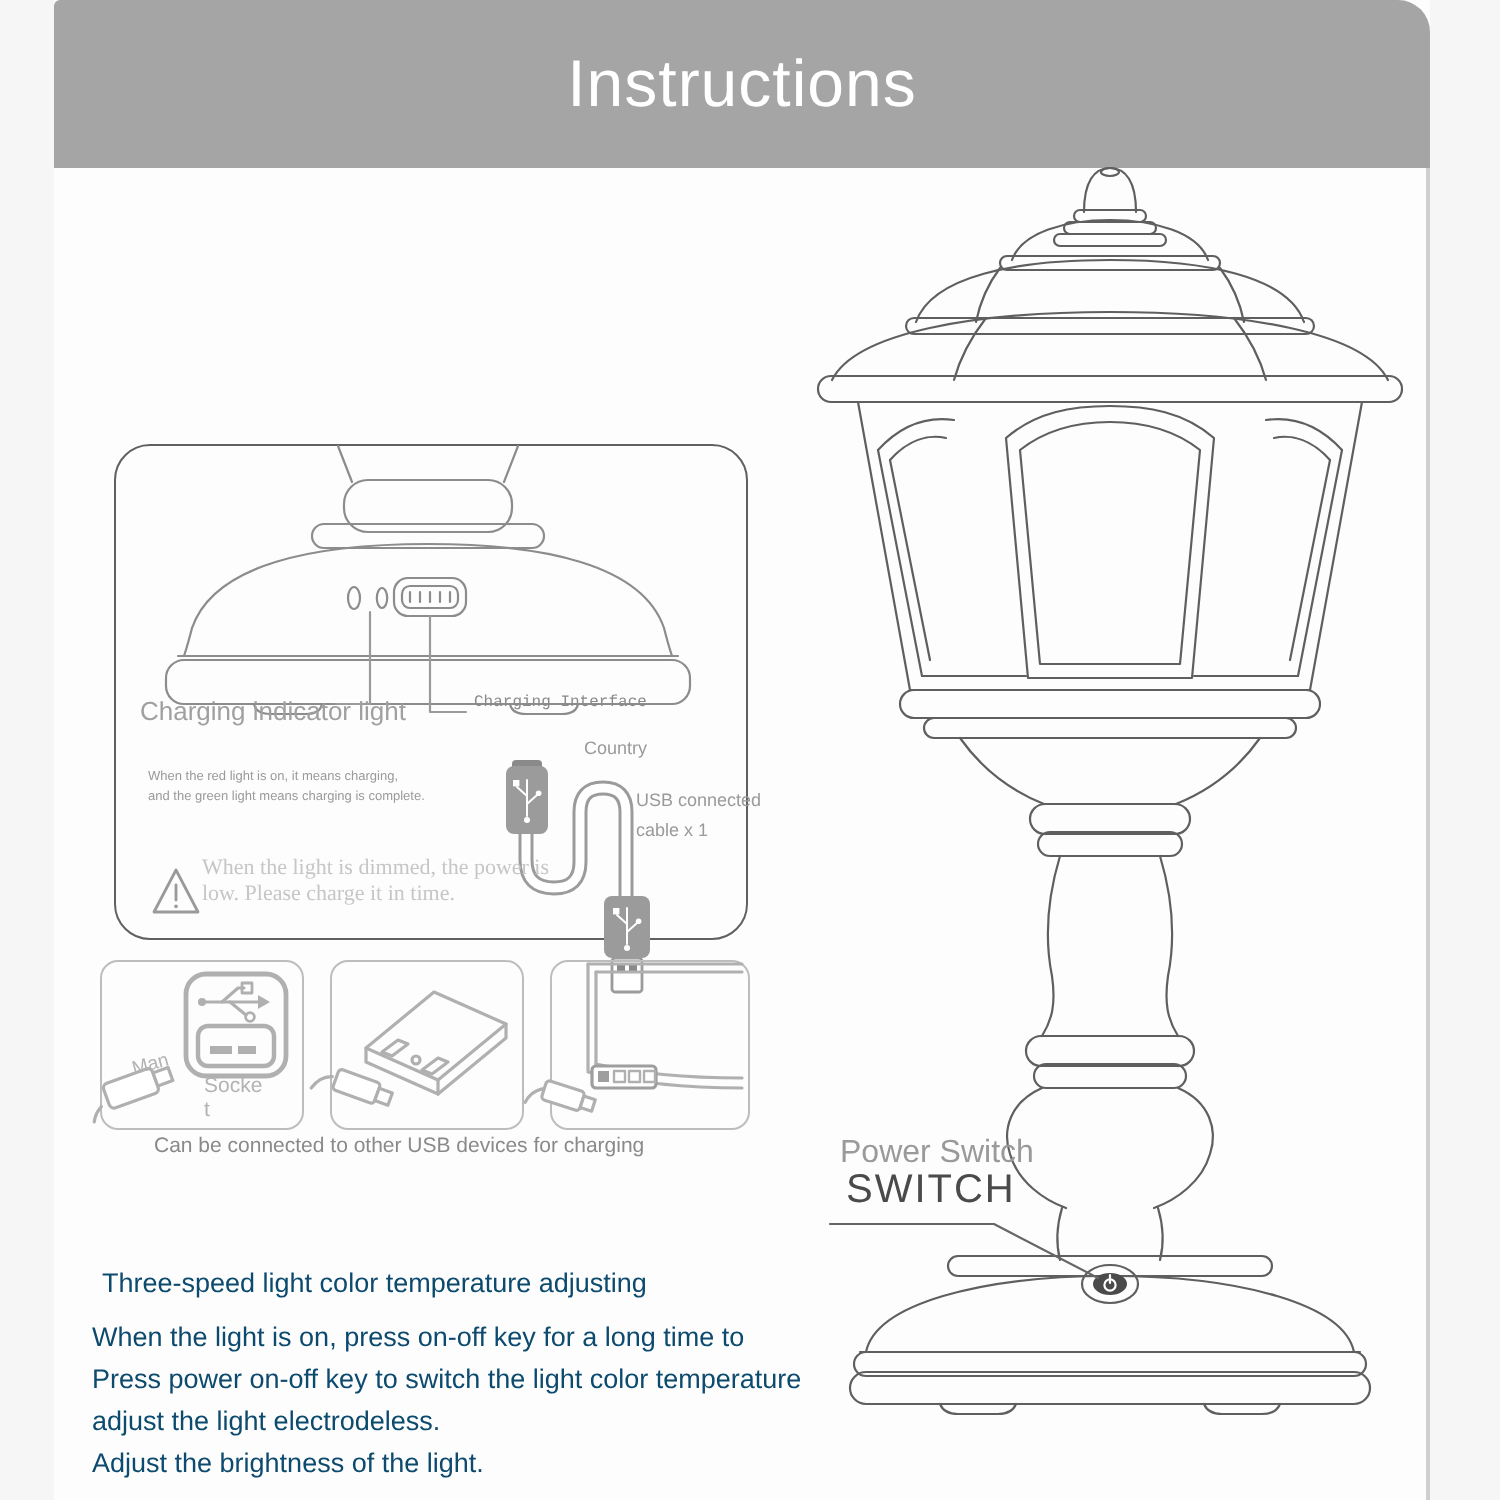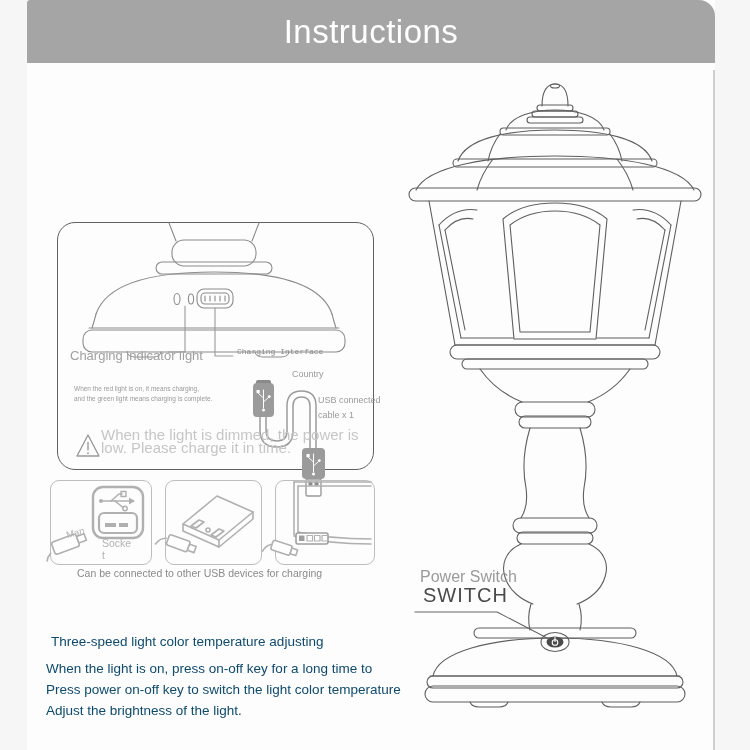--- a/index.html
+++ b/index.html
@@ -5,35 +5,35 @@
   html,body{margin:0;padding:0;background:#eee;}
   #page{
     position:relative;width:750px;height:750px;overflow:hidden;
     background:#f6f6f6;
     font-family:"Liberation Sans","DejaVu Sans",sans-serif;
   }
   .abs{position:absolute;}
   #content-bg{left:27px;top:0;width:688px;height:750px;background:#fdfdfd;}
   #right-edge{left:713px;top:70px;width:2px;height:680px;background:#cfcfcf;}
   #header{
-    left:27px;top:0;width:688px;height:63px;background:#a5a5a5;
+    left:27px;top:0;width:688px;height:84px;background:#a5a5a5;
     border-radius:3px 16px 0 0;display:flex;align-items:center;justify-content:center;
   }
   #header .title{color:#fff;font-size:33px;letter-spacing:.5px;}
   
   #detail-box{
     left:57px;top:222px;width:315px;height:246px;
     border:1.3px solid #606060;border-radius:18px;background:transparent;
   }
   svg{display:block;overflow:visible;}
   .t{position:absolute;white-space:nowrap;}
   .indicator-lbl{left:70px;top:348px;font-size:13px;color:#a0a0a0;}
   .interface-lbl{left:237px;top:347px;font-size:8px;color:#8a8a8a;font-family:Liberation Mono, monospace;}
   .note{left:74px;top:384px;font-size:6.5px;line-height:9.5px;color:#9a9a9a;}
-  .warn{left:101px;top:428px;font-size:15px;line-height:13px;color:#c6c6c6;}
+  .warn{left:101px;top:428px;font-size:11px;line-height:13px;color:#c6c6c6;font-family:Liberation Serif, serif;}
   .country{left:249px;top:369px;font-size:9px;color:#9a9a9a;margin-left:43px;}
   .cable-lbl{left:318px;top:393px;font-size:9px;line-height:15px;color:#9a9a9a;}
   
   .icon-box{border:1px solid #bdbdbd;border-radius:9px;background:transparent;}
   #box1{left:50px;top:480px;width:100px;height:83px;}
   #box2{left:165px;top:480px;width:95px;height:83px;}
   #box3{left:275px;top:480px;width:98px;height:83px;}
   .man-lbl{left:66px;top:527px;font-size:9.5px;color:#b2b2b2;transform:rotate(-15deg);}
   .socket-lbl{left:102px;top:537px;width:31px;font-size:10.5px;line-height:12px;
               color:#b2b2b2;word-break:break-all;white-space:normal;}
@@ -285,15 +285,16 @@
   <span class="t socket-lbl">Socket</span>
   <span class="t caption">Can be connected to other USB devices for charging</span>
 
   <span class="t power-switch">Power Switch</span>
   <span class="t switch">SWITCH</span>
 
   <div class="abs" id="instructions">
     <div class="line1">Three-speed light color temperature adjusting</div>
     <div>When the light is on, press on-off key for a long time to</div>
     <div>Press power on-off key to switch the light color temperature</div>
+    <div>adjust the light electrodeless.</div>
     <div>Adjust the brightness of the light.</div>
   </div>
 </div>
 
 </body></html>

